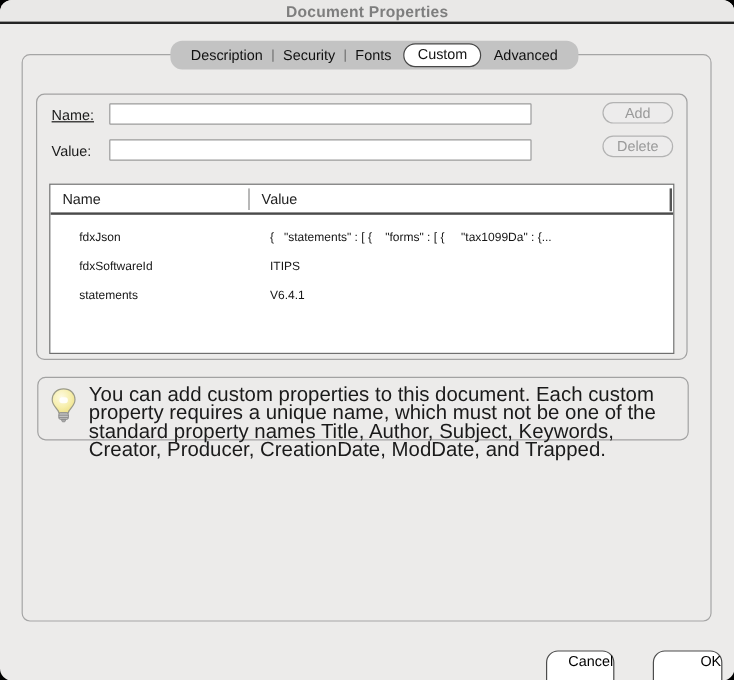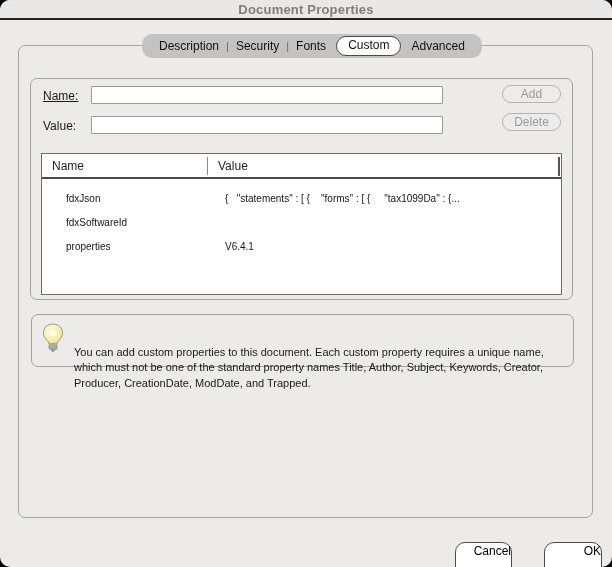--- a/index.html
+++ b/index.html
@@ -68,21 +68,21 @@
   .trow { display: flex; height: 24px; align-items: center; font-size: 10px; color: #151515; cursor: default; }
   .trow .cell-name { padding-left: 24px; width: 152px; flex-shrink: 0; }
   .trow .cell-value { padding-left: 31px; flex: 1; white-space: pre; overflow: hidden; }
   
   .info-box {
     position: absolute; left: 31px; top: 314px; width: 543px; height: 53px;
     border: 1px solid #a2a2a2; border-radius: 7px;
     display: flex; align-items: flex-start;
   }
   .bulb-wrap { width: 42px; display: flex; justify-content: center; padding-top: 8px; flex-shrink: 0; }
-  .info-text { font-size: 11px; color: #1a1a1a; line-height: 15.4px; padding: 6px 10px 0 0; margin-top: 24px; }
+  .info-text { font-size: 17px; color: #1a1a1a; line-height: 15.4px; padding: 6px 10px 0 0; }
   
   .footer-btn {
     position: absolute; top: 542px; height: 36px;
     background: #fff; border: 1.5px solid #4c4c4c; border-radius: 10px;
     font-size: 12px; color: #000; text-align: right; line-height: 16px;
     font-family: "Liberation Sans", sans-serif; cursor: default;
   }
   .btn-cancel { left: 455px; width: 57px; }
   .btn-ok { left: 544px; width: 58px; }
 </style>
@@ -125,23 +125,24 @@
       <span class="th th-value">Value</span>
       <span class="col-divider-end"></span>
     </div>
     <div class="table-body">
       <div class="trow">
         <span class="cell-name">fdxJson</span>
         <span class="cell-value">{   "statements" : [ {    "forms" : [ {     "tax1099Da" : {...</span>
       </div>
       <div class="trow">
         <span class="cell-name">fdxSoftwareId</span>
+        <span class="cell-value">ITIPS</span>
       </div>
       <div class="trow">
-        <span class="cell-name">properties</span>
+        <span class="cell-name">statements</span>
         <span class="cell-value">V6.4.1</span>
       </div>
     </div>
   </div>
 
   <div class="info-box">
     <div class="bulb-wrap">
       <svg width="22" height="30" viewBox="0 0 22 30">
         <defs>
           <radialGradient id="bulbGrad" cx="40%" cy="35%" r="75%">

